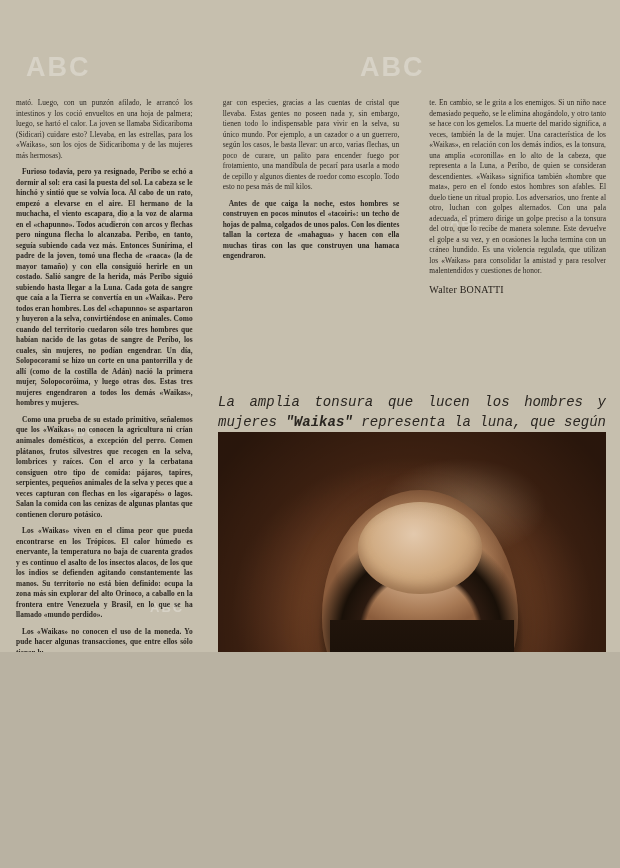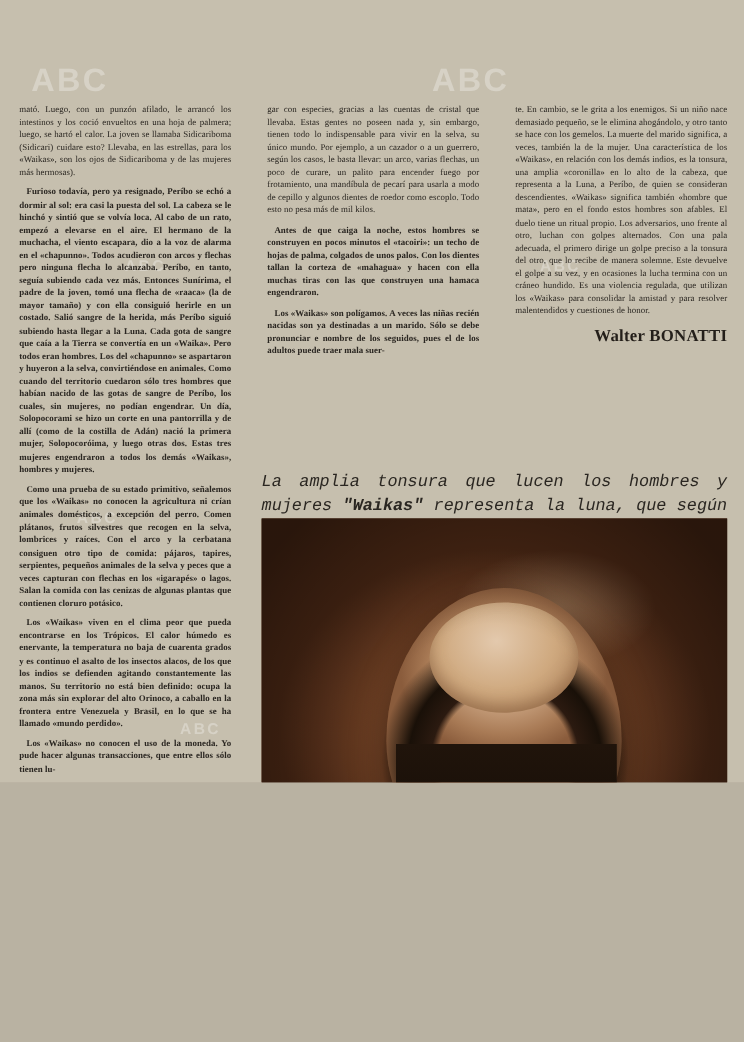--- a/index.html
+++ b/index.html
@@ -23,21 +23,21 @@
     color: rgba(255,255,255,0.30);
     letter-spacing: 2px;
     pointer-events: none;
     user-select: none;
   }
   .wm.big { font-size: 27px; }
   .wm.small { font-size: 13px; }
 
   .columns {
     position: absolute;
-    top: 86px;
+    top: 98px;
     left: 16px;
     width: 590px;
     display: flex;
     gap: 30px;
   }
   .col {
     width: 187px;
     font-size: 7.4px;
     line-height: 1.42;
     text-align: justify;
@@ -45,23 +45,22 @@
     letter-spacing: 0.05px;
   }
   .col p {
     margin: 0 0 6px 0;
     text-indent: 0;
   }
   .col p + p { text-indent: 6px; font-weight: bold; }
 
   .byline {
     margin-top: 6px;
-    text-align: right;
-    font-weight: bold;
-    font-size: 14px;
+    font-weight: normal;
+    font-size: 10px;
     color: #241f1a;
     letter-spacing: 0.2px;
   }
 
   .caption-box {
     position: absolute;
     left: 218px;
     top: 392px;
     width: 388px;
     font-family: Liberation Mono, monospace;
@@ -174,21 +173,20 @@
       <p>mató. Luego, con un punzón afilado, le arrancó los intestinos y los coció envueltos en una hoja de palmera; luego, se hartó el calor. La joven se llamaba Sidicariboma (Sidicari) cuidare esto? Llevaba, en las estrellas, para los «Waikas», son los ojos de Sidicariboma y de las mujeres más hermosas).</p>
       <p>Furioso todavía, pero ya resignado, Períbo se echó a dormir al sol: era casi la puesta del sol. La cabeza se le hinchó y sintió que se volvía loca. Al cabo de un rato, empezó a elevarse en el aire. El hermano de la muchacha, el viento escapara, dio a la voz de alarma en el «chapunno». Todos acudieron con arcos y flechas pero ninguna flecha lo alcanzaba. Períbo, en tanto, seguía subiendo cada vez más. Entonces Sunírima, el padre de la joven, tomó una flecha de «raaca» (la de mayor tamaño) y con ella consiguió herirle en un costado. Salió sangre de la herida, más Períbo siguió subiendo hasta llegar a la Luna. Cada gota de sangre que caía a la Tierra se convertía en un «Waika». Pero todos eran hombres. Los del «chapunno» se aspartaron y huyeron a la selva, convirtiéndose en animales. Como cuando del territorio cuedaron sólo tres hombres que habían nacido de las gotas de sangre de Períbo, los cuales, sin mujeres, no podían engendrar. Un día, Solopocorami se hizo un corte en una pantorrilla y de allí (como de la costilla de Adán) nació la primera mujer, Solopocoróima, y luego otras dos. Estas tres mujeres engendraron a todos los demás «Waikas», hombres y mujeres.</p>
       <p>Como una prueba de su estado primitivo, señalemos que los «Waikas» no conocen la agricultura ni crían animales domésticos, a excepción del perro. Comen plátanos, frutos silvestres que recogen en la selva, lombrices y raíces. Con el arco y la cerbatana consiguen otro tipo de comida: pájaros, tapires, serpientes, pequeños animales de la selva y peces que a veces capturan con flechas en los «igarapés» o lagos. Salan la comida con las cenizas de algunas plantas que contienen cloruro potásico.</p>
       <p>Los «Waikas» viven en el clima peor que pueda encontrarse en los Trópicos. El calor húmedo es enervante, la temperatura no baja de cuarenta grados y es continuo el asalto de los insectos alacos, de los que los indios se defienden agitando constantemente las manos. Su territorio no está bien definido: ocupa la zona más sin explorar del alto Orinoco, a caballo en la frontera entre Venezuela y Brasil, en lo que se ha llamado «mundo perdido».</p>
       <p>Los «Waikas» no conocen el uso de la moneda. Yo pude hacer algunas transacciones, que entre ellos sólo tienen lu-</p>
     </div>
 
     <div class="col">
       <p>gar con especies, gracias a las cuentas de cristal que llevaba. Estas gentes no poseen nada y, sin embargo, tienen todo lo indispensable para vivir en la selva, su único mundo. Por ejemplo, a un cazador o a un guerrero, según los casos, le basta llevar: un arco, varias flechas, un poco de curare, un palito para encender fuego por frotamiento, una mandíbula de pecarí para usarla a modo de cepillo y algunos dientes de roedor como escoplo. Todo esto no pesa más de mil kilos.</p>
       <p>Antes de que caiga la noche, estos hombres se construyen en pocos minutos el «tacoiri»: un techo de hojas de palma, colgados de unos palos. Con los dientes tallan la corteza de «mahagua» y hacen con ella muchas tiras con las que construyen una hamaca engendraron.</p>
-      <p>Los «Waikas» son polígamos. A veces las niñas recién nacidas son ya destinadas a un marido. Sólo se debe pronunciar e nombre de los seguidos, pues el de los adultos puede traer mala suer-</p>
     </div>
 
     <div class="col">
       <p>te. En cambio, se le grita a los enemigos. Si un niño nace demasiado pequeño, se le elimina ahogándolo, y otro tanto se hace con los gemelos. La muerte del marido significa, a veces, también la de la mujer. Una característica de los «Waikas», en relación con los demás indios, es la tonsura, una amplia «coronilla» en lo alto de la cabeza, que representa a la Luna, a Períbo, de quien se consideran descendientes. «Waikas» significa también «hombre que mata», pero en el fondo estos hombres son afables. El duelo tiene un ritual propio. Los adversarios, uno frente al otro, luchan con golpes alternados. Con una pala adecuada, el primero dirige un golpe preciso a la tonsura del otro, que lo recibe de manera solemne. Este devuelve el golpe a su vez, y en ocasiones la lucha termina con un cráneo hundido. Es una violencia regulada, que utilizan los «Waikas» para consolidar la amistad y para resolver malentendidos y cuestiones de honor.</p>
       <div class="byline">Walter BONATTI</div>
     </div>
 
   </div>
 
   <div class="caption-box">

